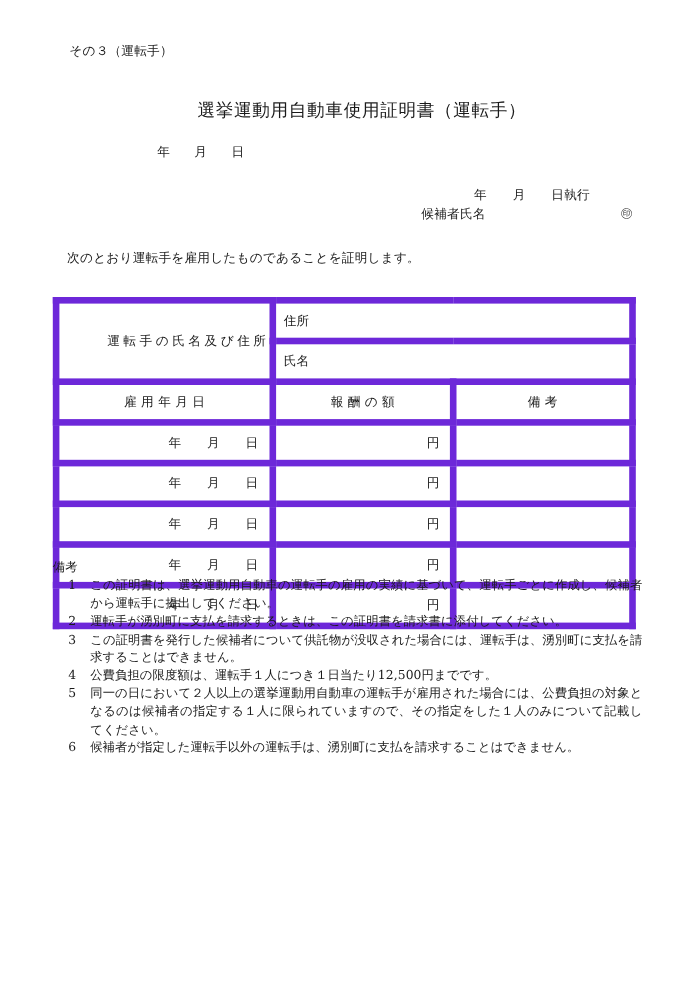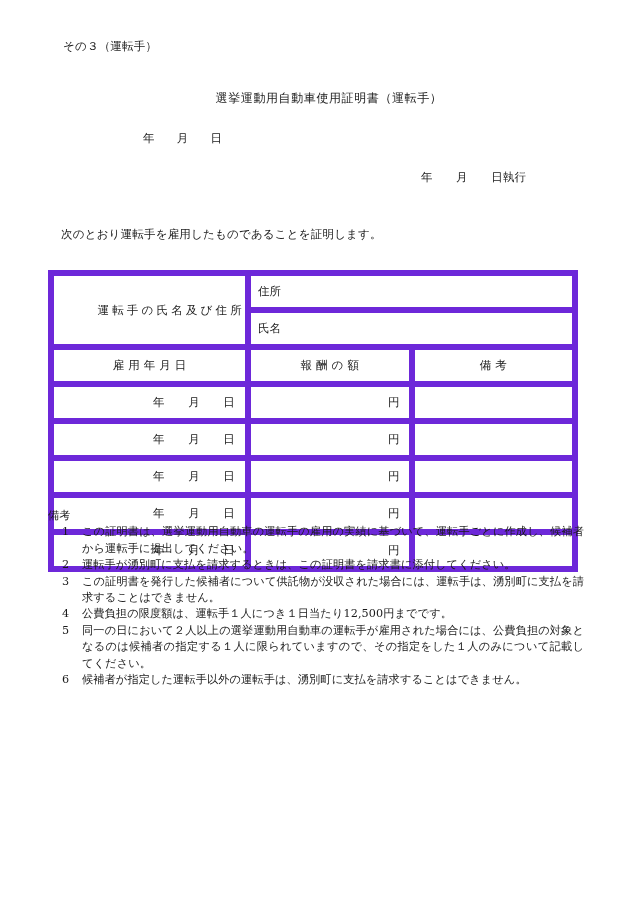--- a/index.html
+++ b/index.html
@@ -37,41 +37,41 @@
     padding-left: 14px;
   }
 
   
   .doc-title {
     position: absolute;
     left: 0;
     top: 90px;
     width: 630px;
     text-align: center;
-    font-size: 12px;
+    font-size: 16px;
     letter-spacing: 0.6px;
     padding-left: 28px;
     box-sizing: border-box;
   }
 
   
   .date-line-left {
     position: absolute;
     left: 143px;
     top: 131px;
     font-size: 11.5px;
     letter-spacing: 0.2px;
     white-space: nowrap;
   }
   .sp-wide { display: inline-block; width: 22px; }
 
   
   .signature-block {
     position: absolute;
-    left: 373px;
+    left: 383px;
     top: 169px;
     font-size: 11.5px;
     line-height: 16.5px;
     letter-spacing: 0.2px;
     white-space: nowrap;
   }
   .signature-block .exec-line {
     padding-left: 48px;
   }
   .signature-block .cand-line {
@@ -180,20 +180,24 @@
   </div>
 
   <div class="doc-title">選挙運動用自動車使用証明書（運転手）</div>
 
   <div class="date-line-left">
     <span>年</span><span class="sp-wide"></span><span>月</span><span class="sp-wide"></span><span>日</span>
   </div>
 
   <div class="signature-block">
     <div class="exec-line">年　　月　　日執行</div>
+    <div class="cand-line">
+      <span>候補者氏名</span>
+      <span class="seal">㊞</span>
+    </div>
   </div>
 
   <div class="certify-text">次のとおり運転手を雇用したものであることを証明します。</div>
 
   <table class="main-table">
     <tbody>
       <tr>
         <td class="cell-driver-label" rowspan="2">運転手の氏名及び住所</td>
         <td class="cell-sub-label" colspan="2">住所</td>
       </tr>

